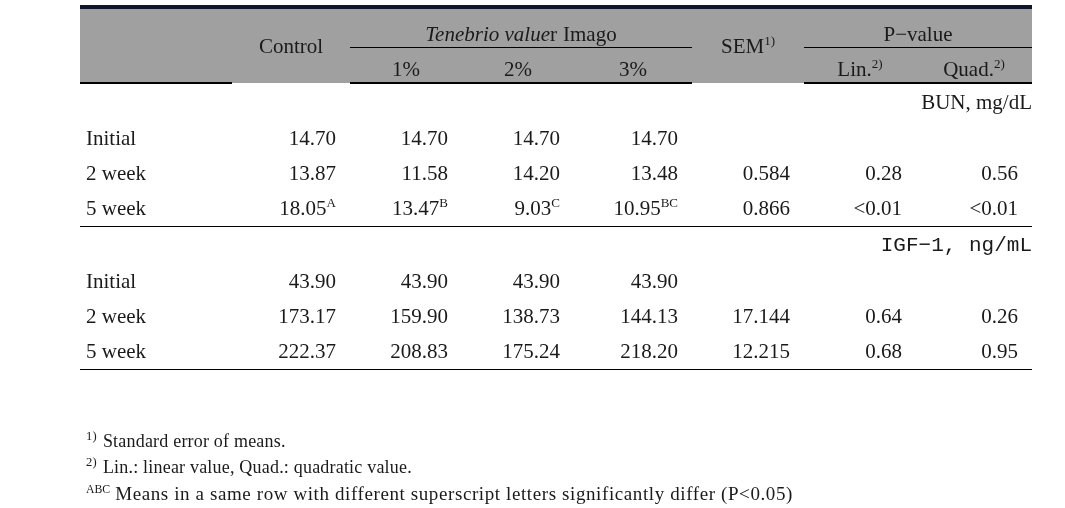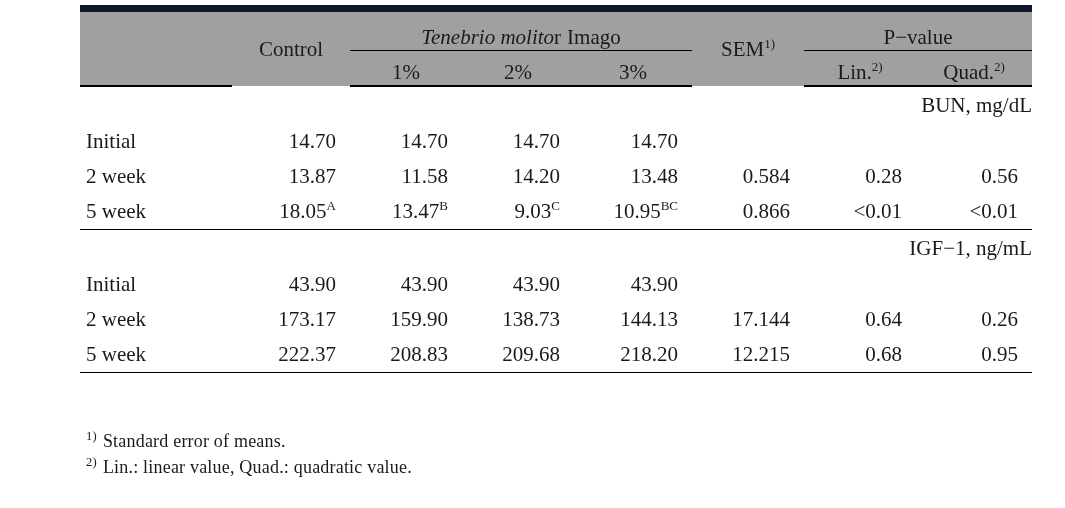--- a/index.html
+++ b/index.html
@@ -42,21 +42,21 @@
   thead.head th {
     font-weight: normal;
     padding: 0;
     vertical-align: bottom;
     text-align: center;
     background: #a0a0a0;
   }
   .hdr-top th { height: 38px; padding-bottom: 1px; }
   .hdr-bot th { height: 34px; padding-bottom: 4px; }
 
-  .rule-top    { border-top: 7px solid #0f172a; margin-top: 36px; }
+  .rule-top    { border-top: 4px solid #0f172a; margin-top: 36px; }
   .rule-bottom { border-bottom: 2px solid #000; }
   .span-rule   { border-bottom: 1.5px solid #000; }
 
   .ctrl-cell   { vertical-align: middle !important; padding-bottom: 0 !important; }
   .sem-cell    { vertical-align: middle !important; padding-bottom: 0 !important; }
 
   .species { font-style: italic; }
   .species-tail { font-style: normal; }
   .imago { font-style: normal; padding-left: 6px; }
 
@@ -84,20 +84,21 @@
     white-space: nowrap;
   }
   td.num .sup-out {
     font-size: 0.62em;
     vertical-align: super;
     line-height: 0;
   }
   tr.section-head td { height: 37px; text-align: right; }
   tr.section-divider td {
     border-top: 1.5px solid #000;
+    font-family: Liberation Mono, monospace;
   }
   tr.last-row td {
     border-bottom: 1.5px solid #000;
   }
 
   
   .notes {
     position: absolute;
     left: 86px;
     top: 432px;
@@ -145,21 +146,21 @@
         <col class="c-sem">
         <col class="c-lin">
         <col class="c-quad">
     </colgroup>
 
     <thead class="head">
       <tr class="hdr-top">
         <th class="rule-top"></th>
         <th class="rule-top ctrl-cell" rowspan="2">Control</th>
         <th class="rule-top span-rule" colspan="3">
-          <span class="species">Tenebrio molito</span><span class="species-tail">r</span><span class="imago">Imago</span>
+          <span class="species">Tenebrio value</span><span class="species-tail">r</span><span class="imago">Imago</span>
         </th>
         <th class="rule-top sem-cell" rowspan="2">
           <span>SEM</span><sup>1)</sup>
         </th>
         <th class="rule-top span-rule" colspan="2">P−value</th>
       </tr>
       <tr class="hdr-bot">
         <th class="rule-bottom"></th>
         <th class="rule-bottom">1%</th>
         <th class="rule-bottom">2%</th>
@@ -227,27 +228,28 @@
           <td class="num"><span>138.73</span></td>
           <td class="num"><span>144.13</span></td>
           <td class="num"><span>17.144</span></td>
           <td class="num"><span>0.64</span></td>
           <td class="num"><span>0.26</span></td>
         </tr>
         <tr class="data-row last-row">
           <td class="lbl">5 week</td>
           <td class="num"><span>222.37</span></td>
           <td class="num"><span>208.83</span></td>
-          <td class="num"><span>209.68</span></td>
+          <td class="num"><span>175.24</span></td>
           <td class="num"><span>218.20</span></td>
           <td class="num"><span>12.215</span></td>
           <td class="num"><span>0.68</span></td>
           <td class="num"><span>0.95</span></td>
         </tr>
       </tbody>
   </table>
 
   <div class="notes" id="notes">
       <div class="note"><span class="marker">1)</span><span>Standard error of means.</span></div>
       <div class="note"><span class="marker">2)</span><span>Lin.: linear value, Quad.: quadratic value.</span></div>
+      <div class="note abc"><span class="marker-abc">ABC</span><span>Means in a same row with different superscript letters significantly differ (P&lt;0.05)</span></div>
     </div>
 
 </div>
 
 </body></html>

